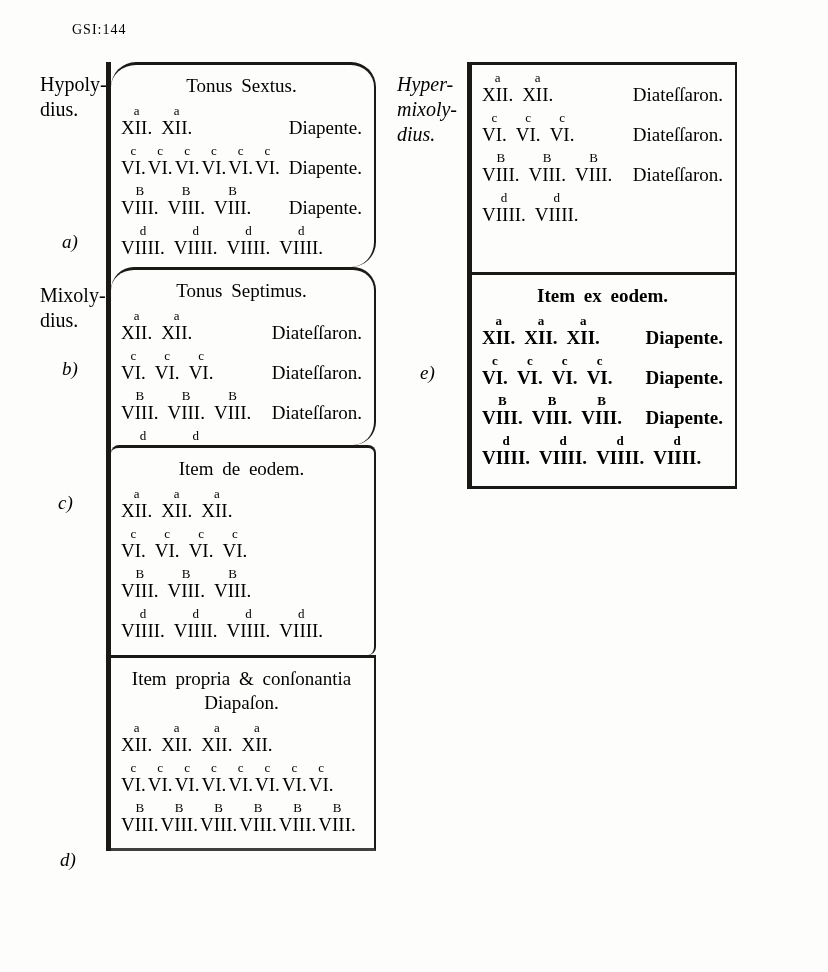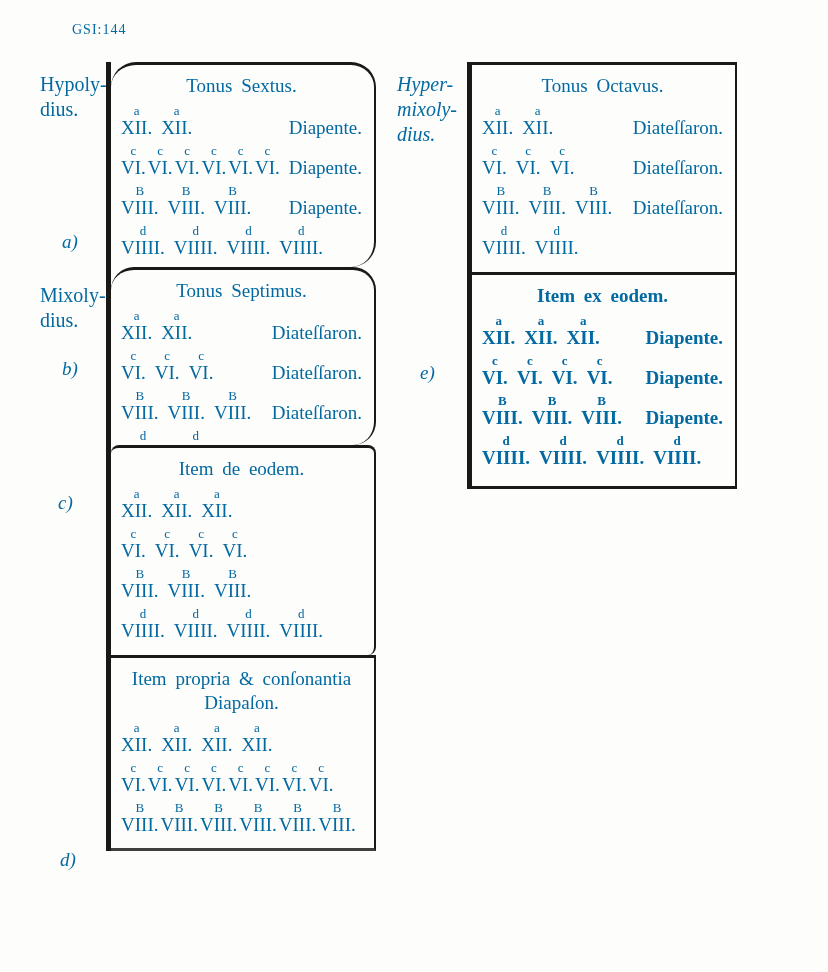--- a/index.html
+++ b/index.html
@@ -1,21 +1,21 @@
 <!DOCTYPE html>
 <html><head>
 <meta charset="utf-8">
 <style>
   html,body{margin:0;padding:0;background:#ffffff;}
   .page{
     position:relative;
     width:828px;height:972px;
     background:#fdfdfc;
     font-family:"Liberation Serif","DejaVu Serif",serif;
-    color:#0369a1;
+    color:#000000;
     overflow:hidden;
   }
   .header-note{
     position:absolute;left:72px;top:22px;
     font-size:14px;letter-spacing:1px;
   }
   .side-label{
     position:absolute;font-size:20px;line-height:25px;
   }
   .lbl-hypolydius{left:40px;top:72px;}
@@ -402,21 +402,20 @@
             <div class="grp">
               <div class="sup">B</div>
               <div class="num">VIII.</div>
             </div>
           </div>
         </div>
       </div>
     </div>
   <div class="col col-right">
       <div class="section">
-        <div class="title">Tonus Octavus.</div>
         <div class="row">
           <div class="groups">
             <div class="grp">
               <div class="sup">a</div>
               <div class="num">XII.</div>
             </div>
             <div class="grp">
               <div class="sup">a</div>
               <div class="num">XII.</div>
             </div>

